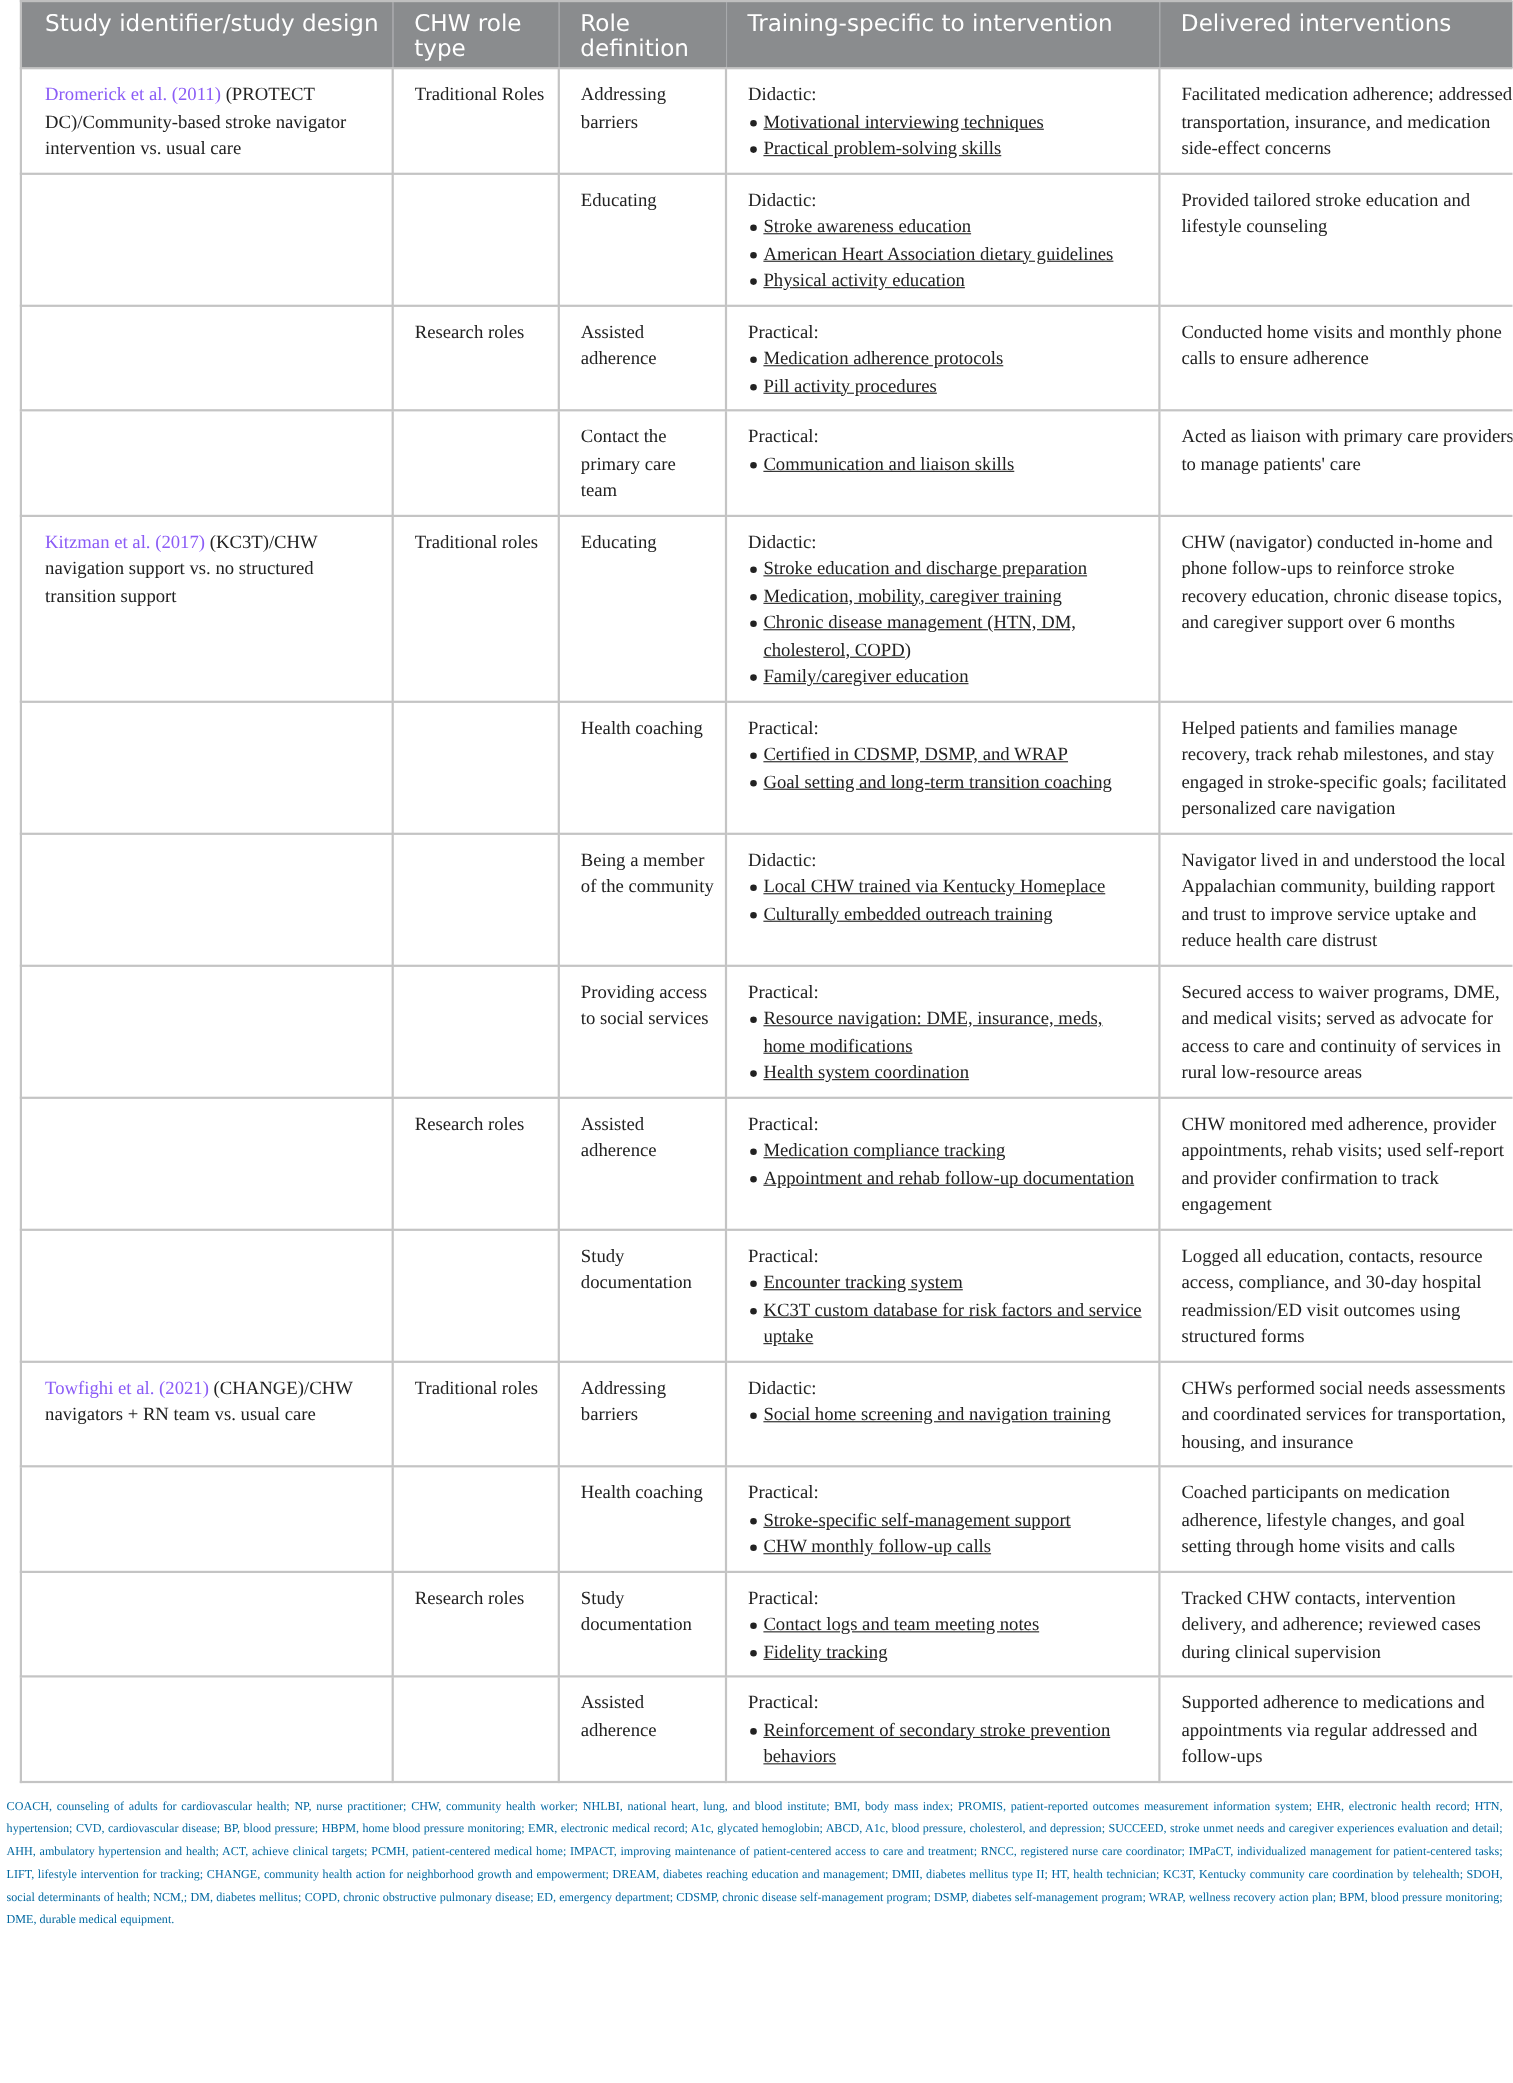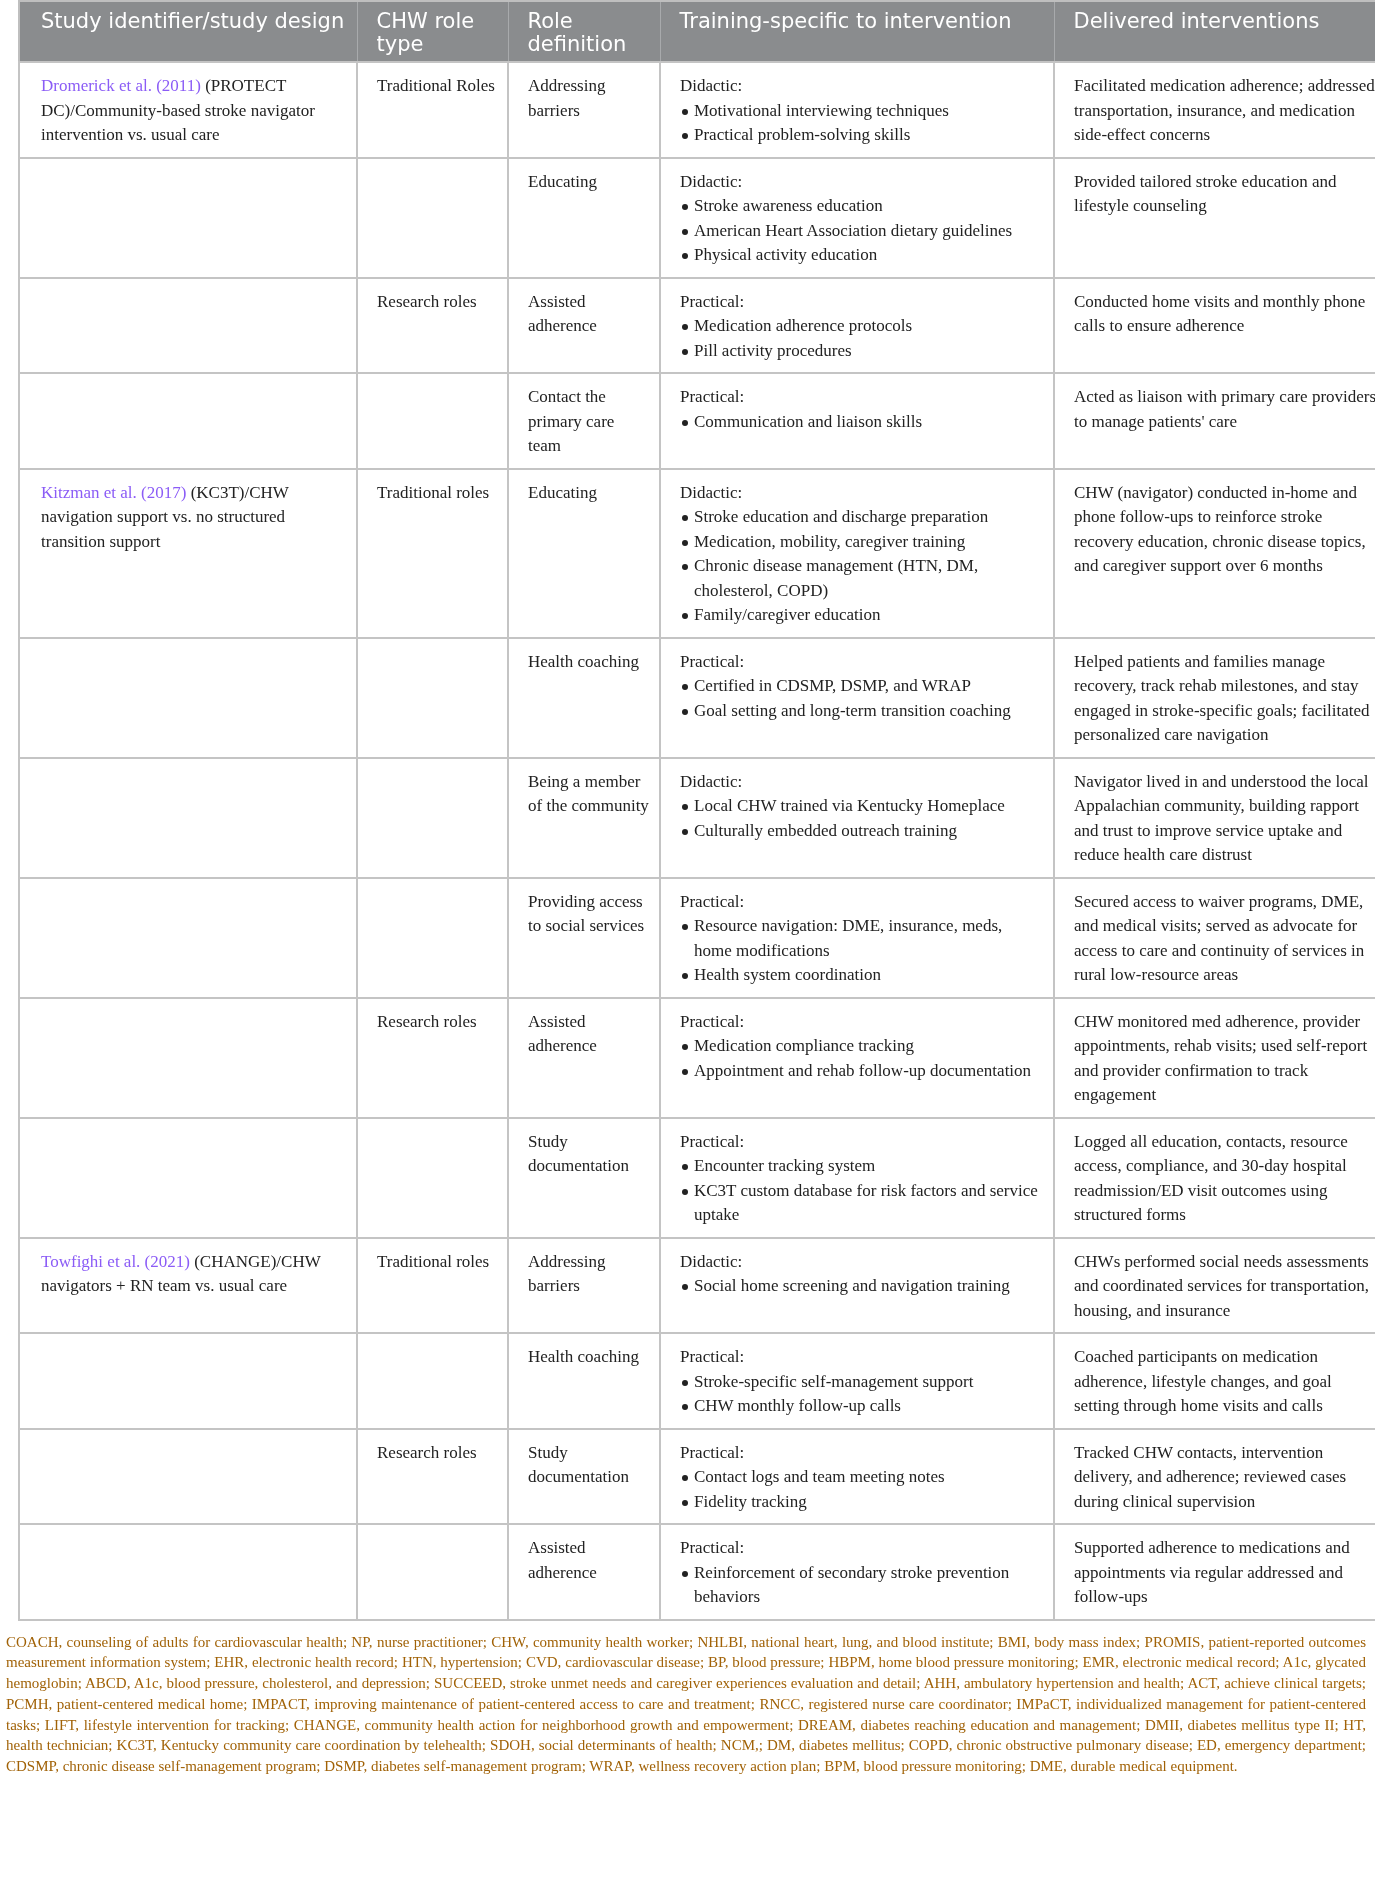--- a/index.html
+++ b/index.html
@@ -36,33 +36,33 @@
     font-size: 17px;
     line-height: 24.5px;
     vertical-align: top;
     padding: 11px 10px 9px 19px;
     border: 2px solid #c4c4c4;
     color: #222;
   }
   tbody td:first-child { padding-left: 21px; }
   .cite { color: #8b5cf6; }
   .tr-head { display: block; }
-  ul.bl { list-style: none; margin: 0; padding: 0; }
+  ul.bl { list-style: none; margin: 0; padding: 0; text-decoration: underline; }
   ul.bl li { position: relative; padding-left: 14px; }
   ul.bl li .dot {
     position: absolute; left: 2px; top: 10px;
     width: 6px; height: 6px; border-radius: 50%; background: #222;
   }
   .footnote {
     width: 1360px;
     margin: 11px 0 0 6px;
-    font-size: 15px;
+    font-size: 11px;
     line-height: 20.8px;
     text-align: justify;
-    color: #a16207;
+    color: #0369a1;
   }
 </style>
 </head>
 <body>
 
 <div class="wrap">
   <table class="t">
     <colgroup>
       <col class="c1">
         <col class="c2">

